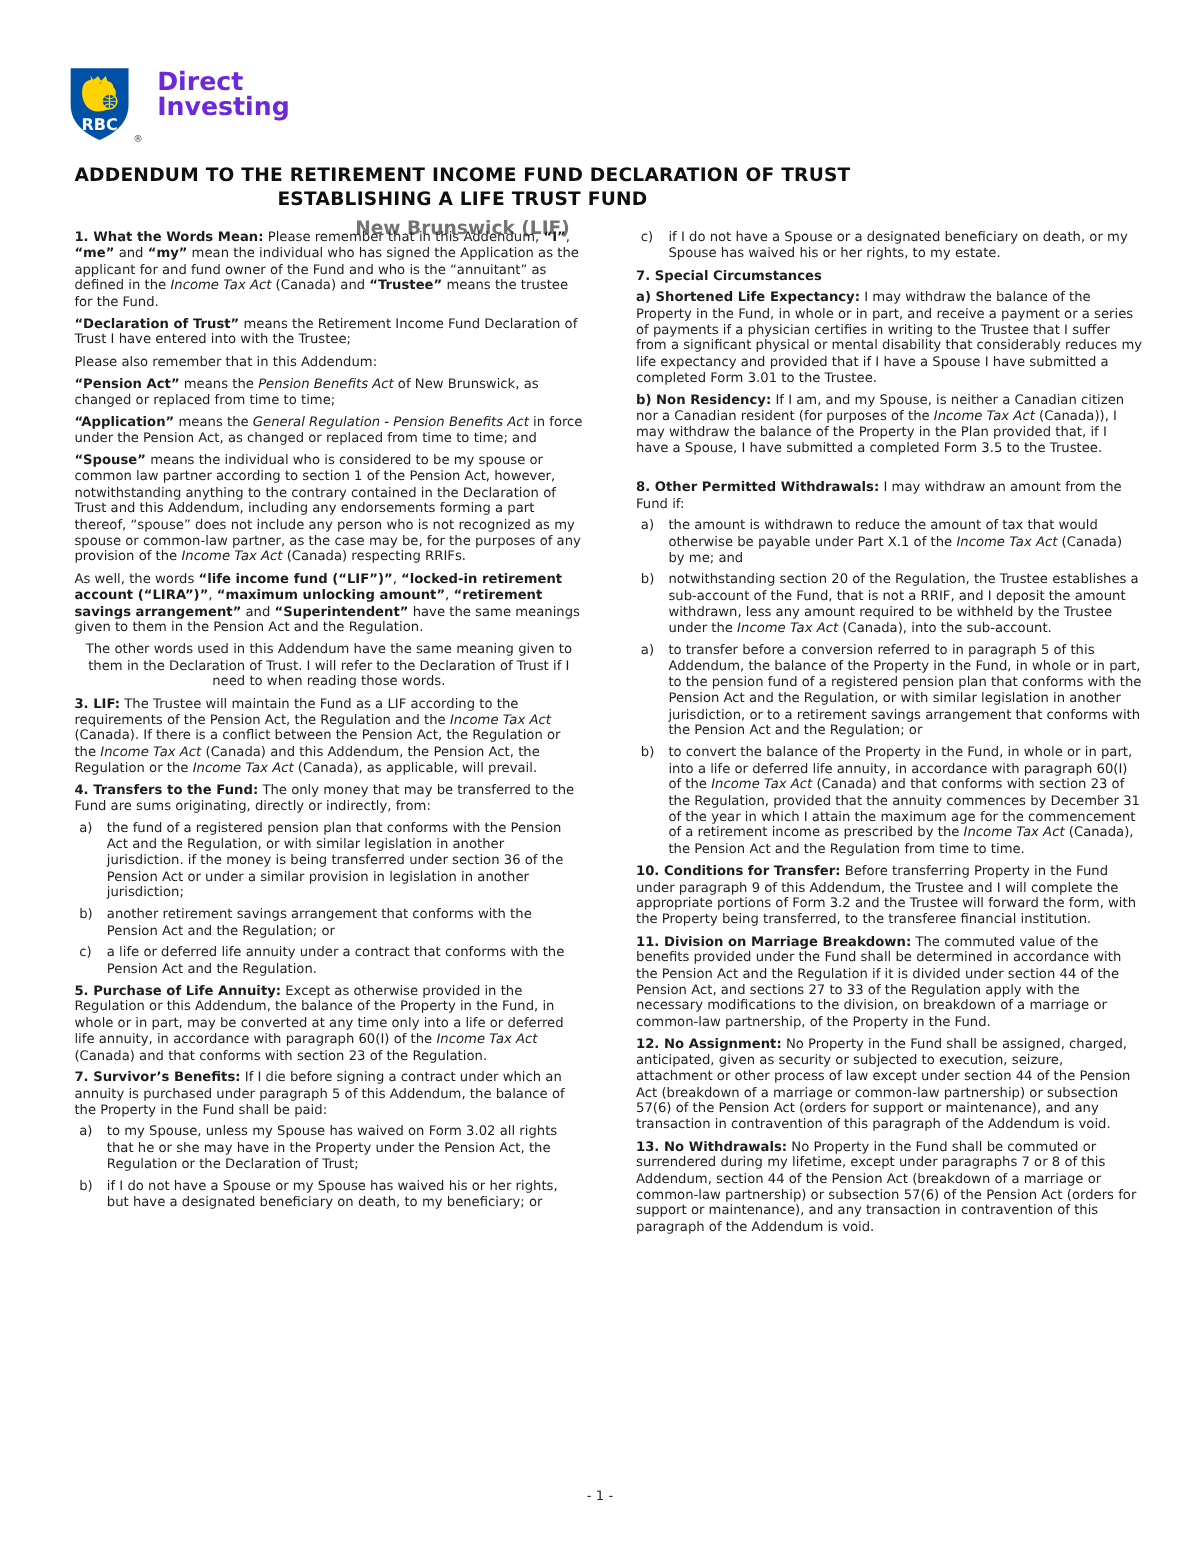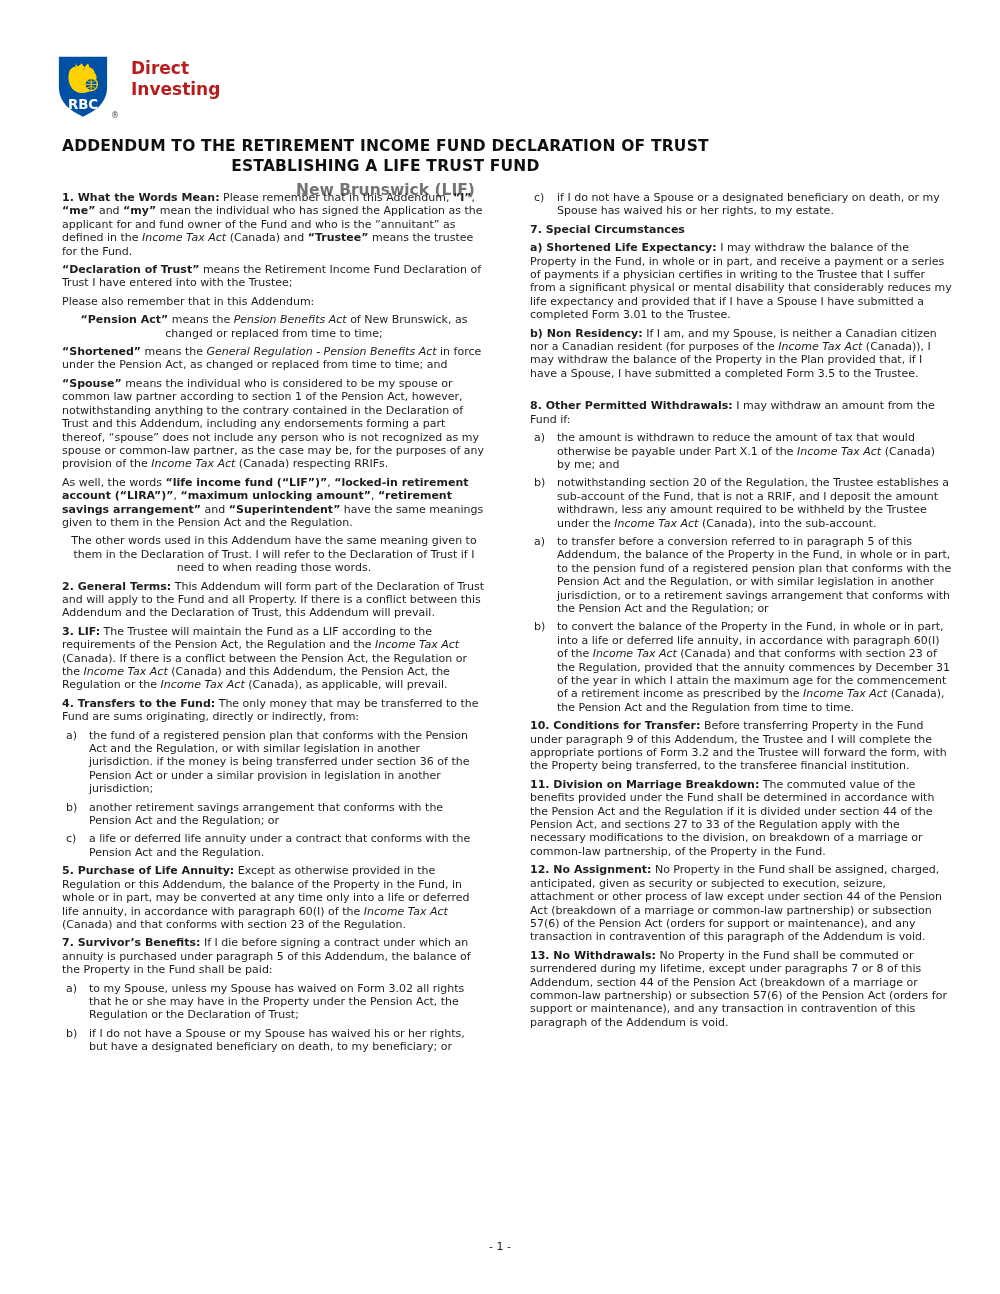--- a/index.html
+++ b/index.html
@@ -11,21 +11,21 @@
     font-family:"DejaVu Sans","Liberation Sans",sans-serif;
     color:#1d1d1d;
     overflow:hidden;
   }
   
   .logo-row{position:absolute;left:57px;top:56px;display:flex;}
   .shield-wrap{position:relative;width:52px;height:62px;}
   .reg-mark{position:absolute;right:-10px;bottom:-2px;font-size:8px;color:#4a4a4a;}
   .brand-text{
     margin-left:22px;margin-top:2px;
-    color:#b91c1c;font-size:17px;line-height:21px;font-weight:600;
+    color:#6d28d9;font-size:21px;line-height:21px;font-weight:600;
   }
   
   .title-block{position:absolute;left:62px;top:136px;text-align:center;}
   .t-line{font-weight:bold;font-size:15.5px;line-height:20px;color:#101010;letter-spacing:.2px;}
   .subtitle{font-weight:bold;font-size:15.5px;line-height:20px;color:#737373;margin-top:4px;}
   
   .columns{position:absolute;left:62px;top:191px;width:890px;display:flex;gap:44px;align-items:flex-start;}
   .col{width:424px;font-size:11px;line-height:13.4px;}
   .col.right{width:422px;}
   .para{}
@@ -64,26 +64,25 @@
     <div class="t-line">ADDENDUM TO THE RETIREMENT INCOME FUND DECLARATION OF TRUST</div>
     <div class="t-line">ESTABLISHING A LIFE TRUST FUND</div>
     <div class="subtitle">New Brunswick (LIF)</div>
   </div>
 
   <div class="columns">
     <div class="col left">
         <div class="para"><span class="b">1. What the Words Mean:</span><span> Please remember that in this Addendum, </span><span class="b">“I”</span><span>, </span><span class="b">“me”</span><span> and </span><span class="b">“my”</span><span> mean the individual who has signed the Application as the applicant for and fund owner of the Fund and who is the “annuitant” as defined in the </span><span class="i">Income Tax Act</span><span> (Canada) and </span><span class="b">“Trustee”</span><span> means the trustee for the Fund.</span></div>
         <div class="para" style="margin-top: 5px;"><span class="b">“Declaration of Trust”</span><span> means the Retirement Income Fund Declaration of Trust I have entered into with the Trustee;</span></div>
         <div class="para" style="margin-top: 5px;"><span>Please also remember that in this Addendum:</span></div>
-        <div class="para" style="margin-top: 5px; text-align: center;"><span class="b">“Pension Act”</span><span> means the </span><span class="i">Pension Benefits Act</span><span> of New Brunswick, as changed or replaced from time to time;</span></div>
-        <div class="para" style="margin-top: 5px;"><span class="b">“Shortened”</span><span> means the </span><span class="i">General Regulation  - Pension Benefits Act</span><span> in force under the Pension Act, as changed or replaced from time to time; and</span></div>
+        <div class="para" style="margin-top: 5px;"><span class="b">“Pension Act”</span><span> means the </span><span class="i">Pension Benefits Act</span><span> of New Brunswick, as changed or replaced from time to time;</span></div>
+        <div class="para" style="margin-top: 5px;"><span class="b">“Application”</span><span> means the </span><span class="i">General Regulation  - Pension Benefits Act</span><span> in force under the Pension Act, as changed or replaced from time to time; and</span></div>
         <div class="para" style="margin-top: 5px;"><span class="b">“Spouse”</span><span> means the individual who is considered to be my spouse or common law partner according to section 1 of the Pension Act, however, notwithstanding anything to the contrary contained in the Declaration of Trust and this Addendum, including any endorsements forming a part thereof, “spouse” does not include any person who is not recognized as my spouse or common-law partner, as the case may be, for the purposes of any provision of the </span><span class="i">Income Tax Act</span><span> (Canada) respecting RRIFs.</span></div>
         <div class="para" style="margin-top: 5px;"><span>As well, the words </span><span class="b">“life income fund (“LIF”)”</span><span>, </span><span class="b">“locked-in retirement account (“LIRA”)”</span><span>, </span><span class="b">“maximum unlocking amount”</span><span>, </span><span class="b">“retirement savings arrangement”</span><span> and </span><span class="b">“Superintendent”</span><span> have the same meanings given to them in the Pension Act and the Regulation.</span></div>
         <div class="para" style="margin-top: 5px; text-align: center;"><span>The other words used in this Addendum have the same meaning given to them in the Declaration of Trust.  I will refer to the Declaration of Trust if I need to when reading those words.</span></div>
-        <div class="para" style="margin-top: 5px;"><span class="b">2. General Terms:</span><span> This Addendum will form part of the Declaration of Trust and will apply to the Fund and all Property.  If there is a conflict between this Addendum and the Declaration of Trust, this Addendum will prevail.</span></div>
         <div class="para" style="margin-top: 5px;"><span class="b">3. LIF:</span><span> The Trustee will maintain the Fund as a LIF according to the requirements of the Pension Act, the Regulation and the </span><span class="i">Income Tax Act</span><span> (Canada). If there is a conflict between the Pension Act, the Regulation or the </span><span class="i">Income Tax Act</span><span> (Canada) and this Addendum, the Pension Act, the Regulation or the </span><span class="i">Income Tax Act</span><span> (Canada), as applicable, will prevail.</span></div>
         <div class="para" style="margin-top: 5px;"><span class="b">4. Transfers to the Fund:</span><span> The only money that may be transferred to the Fund are sums originating, directly or indirectly, from:</span></div>
         <div class="li" style="margin-top: 5px;">
           <span class="li-label">a)</span>
           <span class="li-text"><span>the fund of a registered pension plan that conforms with the Pension Act and the Regulation, or with similar legislation in another jurisdiction. if the money is being transferred under section 36 of the Pension Act or under a similar provision in legislation in another jurisdiction;</span></span>
         </div>
         <div class="li" style="margin-top: 5px;">
           <span class="li-label">b)</span>
           <span class="li-text"><span>another retirement savings arrangement that conforms with the Pension Act and the Regulation; or</span></span>
         </div>

